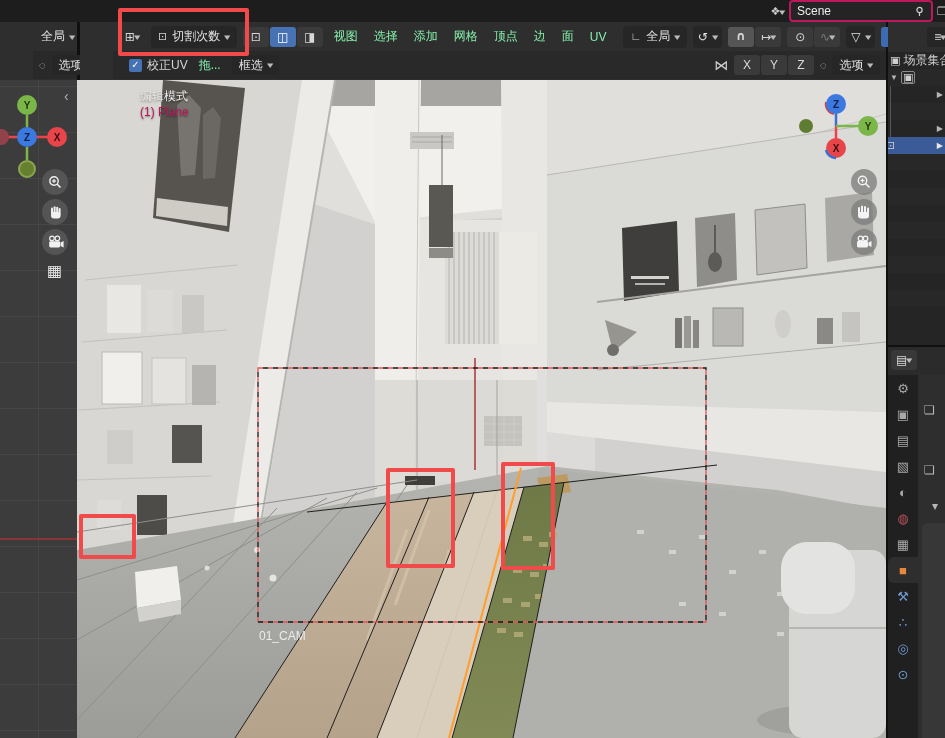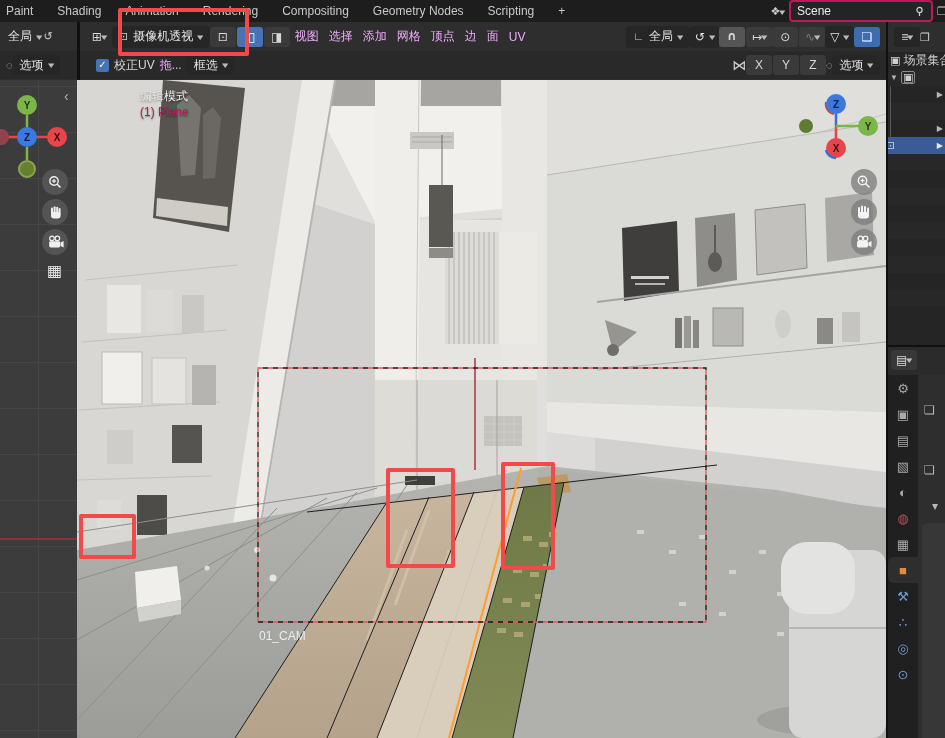--- a/index.html
+++ b/index.html
@@ -14,29 +14,29 @@
   #topbar .right{margin-left:auto;display:flex;align-items:center;gap:4px;padding-right:0;}
   .scene-field{background:#242424;border:2px solid #be185d;border-radius:4px;height:18px;display:flex;
                align-items:center;gap:6px;padding:0 6px;width:128px;color:#ececec;}
   .mini-ic{color:#cfcfcf;font-size:11px;line-height:1;}
   .caret{font-size:9px;color:#bbb;transform:scaleX(1.4);display:inline-block;}
   
   .chrome{background:#2e2e2e;}
   #chrome-left{left:0;top:22px;width:77px;height:58px;}
   #chrome-main{left:80px;top:22px;width:806px;height:58px;}
   #chrome-outl{left:888px;top:22px;width:57px;height:30px;background:#2e2e2e;}
-  .hrow{height:29px;display:flex;align-items:center;padding:8px 6px;box-sizing:border-box;}
+  .hrow{height:29px;display:flex;align-items:center;gap:6px;padding:8px 6px;box-sizing:border-box;margin-left:33px;}
   .hrow.second{height:28px;background:#292929;}
   .dd{background:#262626;border-radius:4px;height:22px;display:flex;align-items:center;gap:5px;
       padding:0 7px;color:#e4e4e4;white-space:nowrap;}
   .btn{background:#3a3a3a;border-radius:3px;height:20px;min-width:20px;display:flex;align-items:center;
        justify-content:center;color:#d8d8d8;padding:0 3px;}
   .btn.active{background:#4772b3;color:#fff;}
   .btn.dim{color:#7a7a7a;}
-  .menu{color:#f0abfc;padding:0 5px;white-space:nowrap;text-align:right;}
+  .menu{color:#86efac;padding:0 5px;white-space:nowrap;text-align:right;}
   .slider{background:#4f4f4f;border-radius:4px;height:21px;display:flex;align-items:center;
           justify-content:space-between;padding:0 10px;color:#f0f0f0;width:238px;}
   .chk{width:13px;height:13px;background:#4772b3;border-radius:2px;color:#fff;font-size:10px;
        display:flex;align-items:center;justify-content:center;line-height:1;}
   .rot180{display:inline-block;transform:rotate(180deg);}
   .grp{display:flex;gap:1px;}
   
   #left-vp{left:0;top:80px;width:77px;height:658px;background:#3c3c3c;overflow:hidden;
     background-image:linear-gradient(#464646 1px,transparent 1px),linear-gradient(90deg,#464646 1px,transparent 1px);
     background-size:46px 46px;background-position:-8px 6px;}
@@ -72,30 +72,20 @@
   #pcontent{position:absolute;left:30px;top:28px;right:0;bottom:0;background:#2e2e2e;color:#b8b8b8;}
   
   .anno{position:absolute;border:4px solid #f04a4a;border-radius:2px;box-sizing:border-box;z-index:50;}
 </style>
 </head>
 <body>
 
 <div id="app">
 
   <div id="topbar" class="abs">
-    <div class="tabs">
-      <span class="tab">Paint</span>
-      <span class="tab">Shading</span>
-      <span class="tab">Animation</span>
-      <span class="tab">Rendering</span>
-      <span class="tab">Compositing</span>
-      <span class="tab">Geometry Nodes</span>
-      <span class="tab">Scripting</span>
-      <span class="tab">+</span>
-    </div>
     <div class="right">
       <span class="mini-ic">❖<span class="caret">▾</span></span>
       <span class="scene-field">
         <span>Scene</span>
         <svg width="11" height="11" viewBox="0 0 11 11" style="margin-left:auto">
           <circle cx="5.5" cy="4" r="2.6" fill="none" stroke="#cfcfcf" stroke-width="1.2"></circle>
           <line x1="5.5" y1="6.5" x2="5.5" y2="10" stroke="#cfcfcf" stroke-width="1.2"></line>
         </svg>
       </span>
       <span class="mini-ic" style="width:8px;overflow:hidden;display:inline-block;">❐</span>
@@ -117,21 +107,21 @@
           <span class="caret">▾</span>
       </span>
     </div>
   </div>
 
   <div id="chrome-main" class="abs chrome">
     <div class="hrow">
       <span class="btn" style="background:transparent">⊞<span class="caret">▾</span></span>
       <span class="dd">
         <span class="mini-ic">⊡</span>
-        <span>摄像机透视</span>
+        <span>切割次数</span>
         <span class="caret">▾</span>
       </span>
       <span class="grp">
         <span class="btn">⊡</span>
         <span class="btn active">◫</span>
         <span class="btn">◨</span>
       </span>
       <span class="menu">视图</span>
       <span class="menu">选择</span>
       <span class="menu">添加</span>

